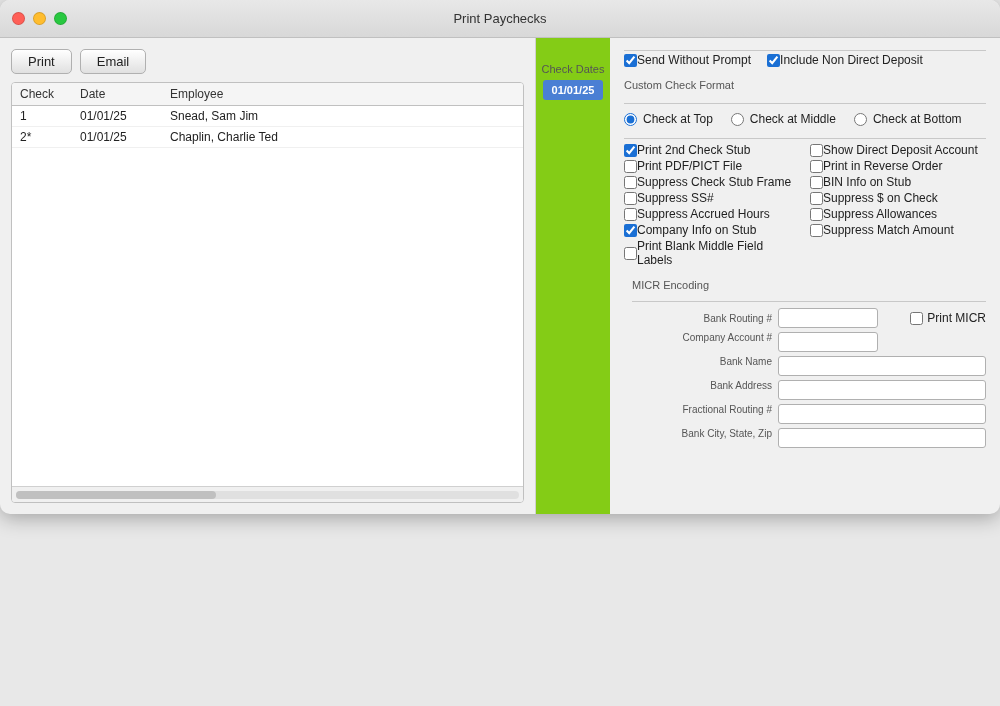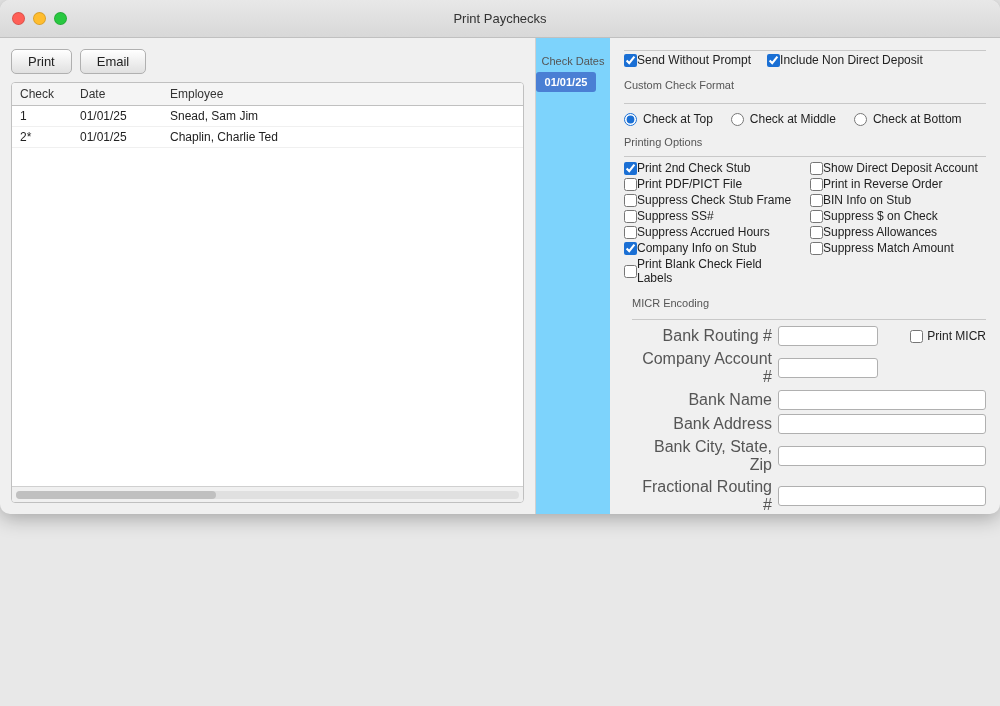--- a/index.html
+++ b/index.html
@@ -129,25 +129,26 @@
     .scrollbar-thumb {
       width: 200px;
       height: 8px;
       background: #c0c0c0;
       border-radius: 4px;
       position: absolute;
       left: 0;
     }
     .check-dates-panel {
       width: 75px;
-      background: #7dd3fc;
+      background: #84cc16;
       border-left: 1px solid #d0d0d0;
       display: flex;
       flex-direction: column;
-      padding-top: 12px;
+      align-items: center;
+      padding-top: 20px;
     }
     .check-dates-label {
       font-size: 11px;
       color: #555;
       text-align: center;
       line-height: 1.3;
       padding: 4px 4px 4px 4px;
       font-weight: 500;
     }
     .check-date-item {
@@ -249,25 +250,24 @@
       gap: 2px 10px;
     }
     .micr-section {
       display: flex;
       flex-direction: column;
       gap: 4px;
       margin-left: 8px;
     }
     .micr-row {
       display: flex;
-      align-items: center;
       gap: 6px;
     }
     .micr-label {
-      font-size: 16px;
+      font-size: 10px;
       color: #555;
       text-align: right;
       width: 140px;
       flex-shrink: 0;
     }
     .micr-input {
       flex: 1;
       height: 20px;
       border: 1px solid #b0b0b0;
       border-radius: 3px;
@@ -383,21 +383,20 @@
             <label for="check-middle">Check at Middle</label>
           </div>
           <div class="radio-row">
             <input type="radio" name="check-position" id="check-bottom" style="">
             <label for="check-bottom">Check at Bottom</label>
           </div>
         </div>
       </div>
 
       <div class="printing-options">
-        <div class="section-label">Printing Options</div>
         <hr class="section-divider">
         <div class="two-col">
           <div>
             <div class="checkbox-row">
               <input type="checkbox" id="print-2nd-stub" checked="" style="">
               <label for="print-2nd-stub">Print 2nd Check Stub</label>
             </div>
             <div class="checkbox-row">
               <input type="checkbox" id="print-pdf" style="">
               <label for="print-pdf">Print PDF/PICT File</label>
@@ -413,21 +412,21 @@
             <div class="checkbox-row">
               <input type="checkbox" id="suppress-accrued" style="">
               <label for="suppress-accrued">Suppress Accrued Hours</label>
             </div>
             <div class="checkbox-row">
               <input type="checkbox" id="company-info" checked="" style="">
               <label for="company-info">Company Info on Stub</label>
             </div>
             <div class="checkbox-row">
               <input type="checkbox" id="print-blank-check" style="">
-              <label for="print-blank-check">Print Blank Check Field Labels</label>
+              <label for="print-blank-check">Print Blank Middle Field Labels</label>
             </div>
           </div>
           <div>
             <div class="checkbox-row">
               <input type="checkbox" id="show-direct-deposit" style="">
               <label for="show-direct-deposit">Show Direct Deposit Account</label>
             </div>
             <div class="checkbox-row">
               <input type="checkbox" id="print-reverse" style="">
               <label for="print-reverse">Print in Reverse Order</label>
@@ -474,25 +473,25 @@
           <span class="micr-label">Bank Name</span>
           <input type="text" class="micr-input" style="">
         </div>
 
         <div class="micr-row">
           <span class="micr-label">Bank Address</span>
           <input type="text" class="micr-input" style="">
         </div>
 
         <div class="micr-row">
+          <span class="micr-label">Fractional Routing #</span>
+          <input type="text" class="micr-input" style="">
+        </div>
+
+        <div class="micr-row">
           <span class="micr-label">Bank City, State, Zip</span>
-          <input type="text" class="micr-input" style="">
-        </div>
-
-        <div class="micr-row">
-          <span class="micr-label">Fractional Routing #</span>
           <input type="text" class="micr-input" style="">
         </div>
       </div>
 
     </div>
   </div>
 </div>
 
 </body></html>

